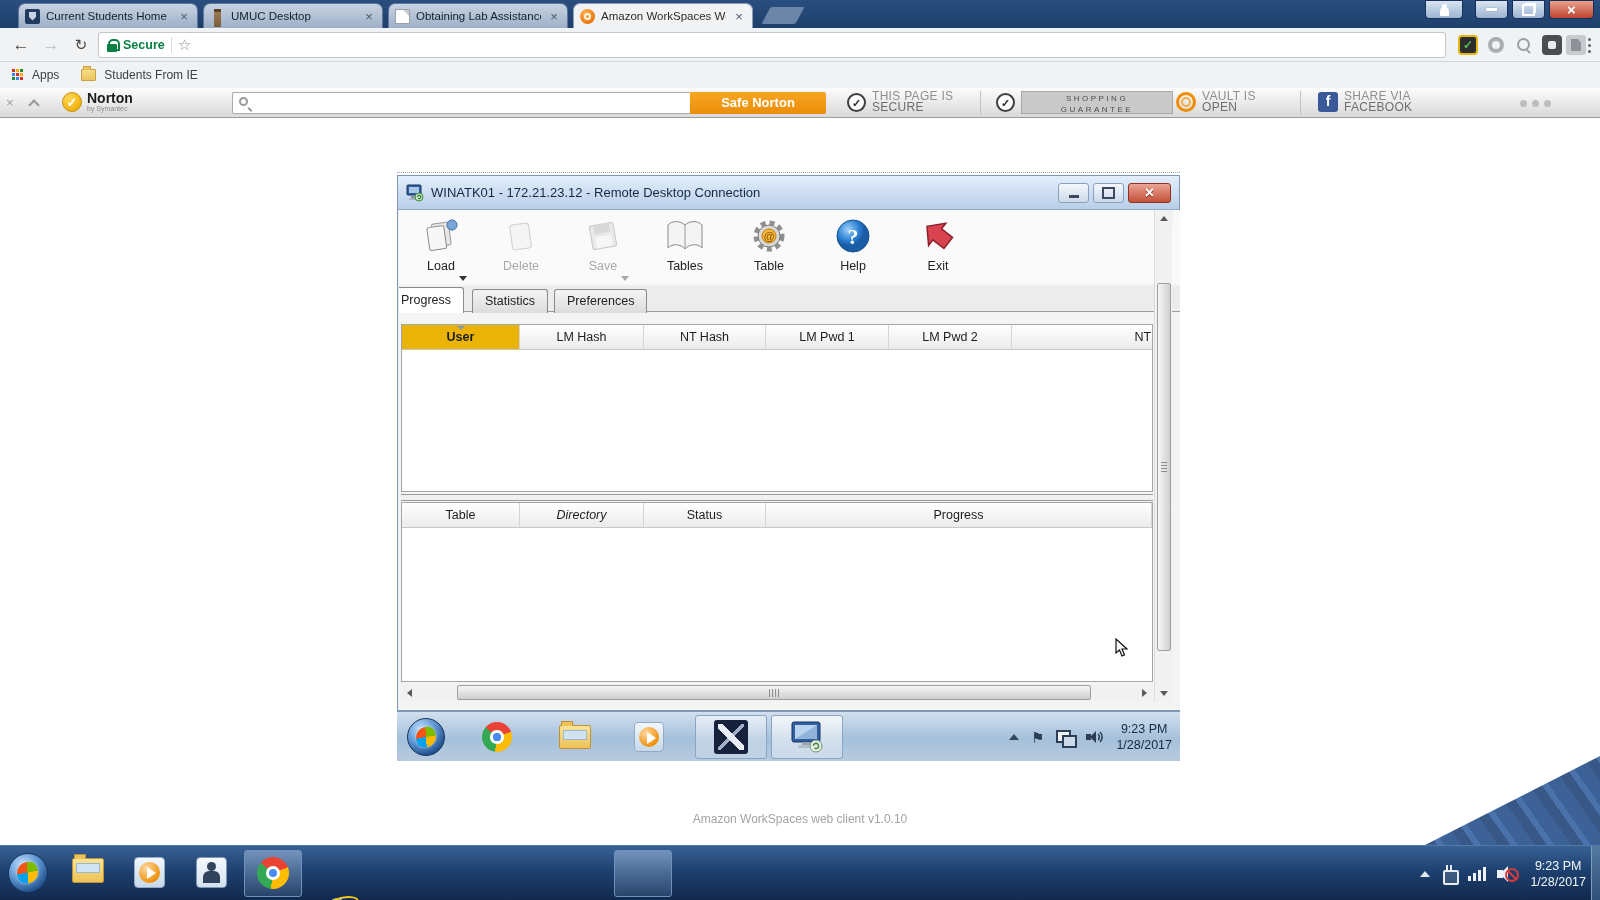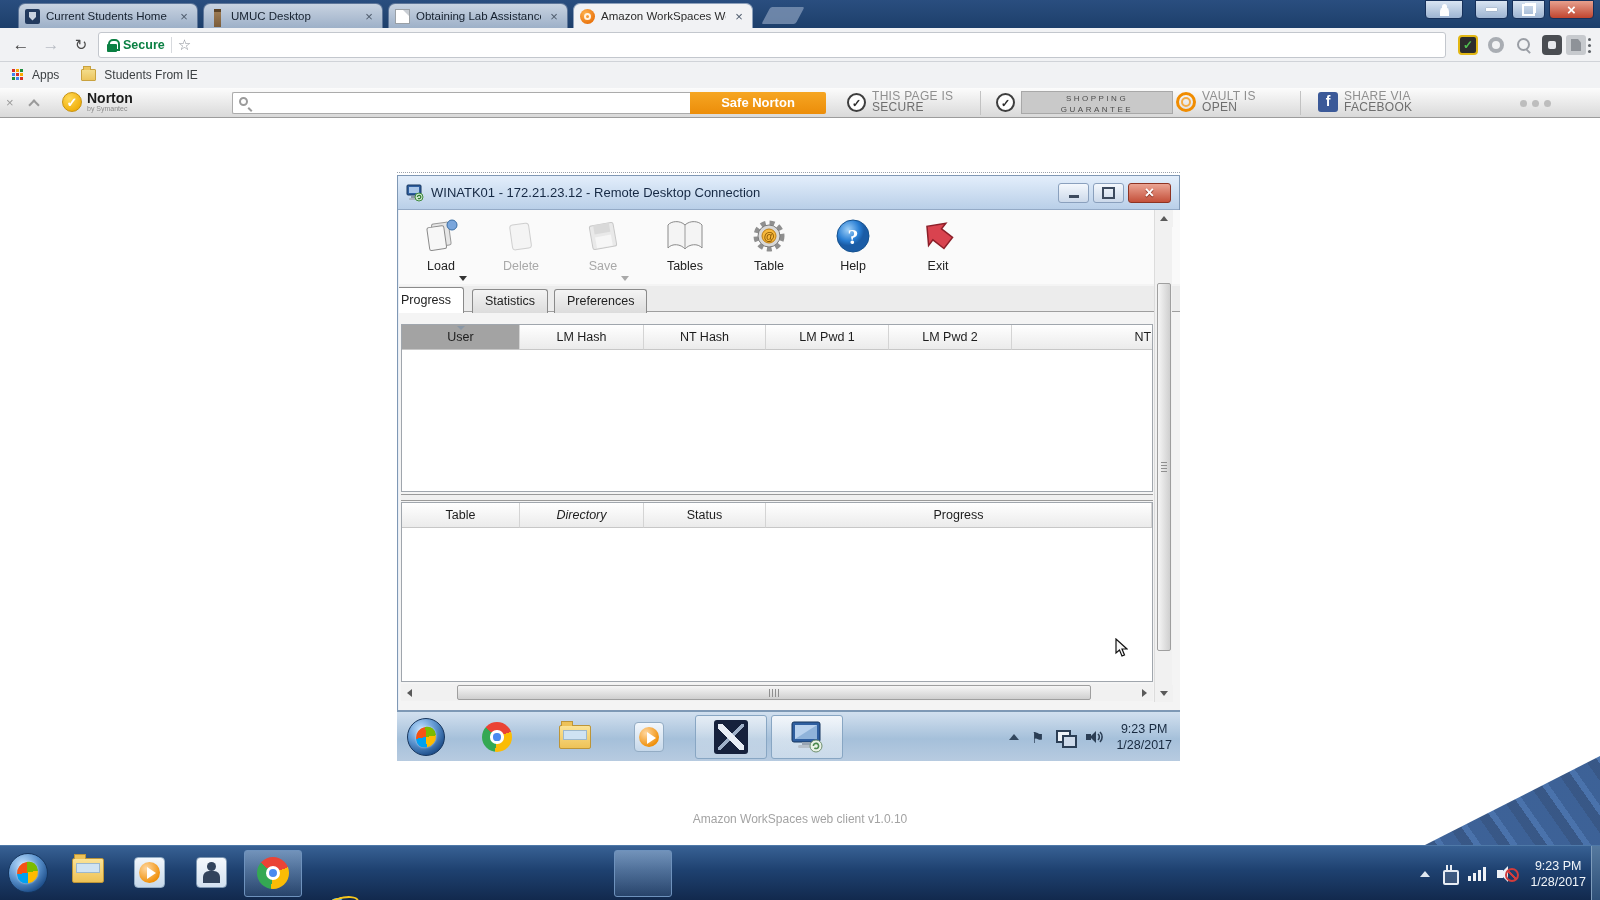--- a/index.html
+++ b/index.html
@@ -136,21 +136,21 @@
     background:linear-gradient(#f4f4f4,#dcdcdc); font-size:12.5px; color:#222; text-align:center; line-height:22px; padding:0 12px; }
   .oph-tab.active { background:#fff; top:1px; height:26px; line-height:24px; z-index:2; }
   .otab1{ left:-11px; } .otab2{ left:73px; } .otab3{ left:155px; }
 
   
   .hash-table { position:absolute; left:2px; top:114px; width:752px; height:168px; border:1px solid #a0a6ad; background:#fff; overflow:hidden; }
   .tables-table { position:absolute; left:2px; top:292px; width:752px; height:180px; border:1px solid #a0a6ad; background:#fff; overflow:hidden; }
   .thead { position:absolute; left:0; top:0; height:25px; width:900px; display:flex; }
   .th { height:25px; background:linear-gradient(#ffffff,#ebebeb); border-right:1px solid #d4d4d4; border-bottom:1px solid #c7c7c7;
     font-size:12.5px; color:#1d1d1d; text-align:center; line-height:24px; position:relative; flex:0 0 auto; }
-  .th.sel { background:#a3a3a3; }
+  .th.sel { background:#eab308;font-weight:bold; }
   .th.sel::before{ content:""; position:absolute; left:50%; top:1px; margin-left:-4px; width:0; height:0; border-left:4px solid transparent; border-right:4px solid transparent; border-top:4px solid #8a97a5; }
   .hc1{width:118px;} .hc2{width:124px;} .hc3{width:122px;} .hc4{width:123px;} .hc5{width:123px;} .hc6{width:290px;}
   .tc1{width:118px;} .tc2{width:124px;font-style:italic;} .tc3{width:122px;} .tc4{width:386px;}
   .splitter { position:absolute; left:2px; top:284px; width:752px; height:7px; background:#f0f0f0; border-top:1px solid #9a9a9a; border-bottom:1px solid #9a9a9a; }
 
   
   .vscroll { position:absolute; left:755px; top:0; width:18px; height:492px; background:#f1f1f1; border-left:1px solid #dcdcdc; }
   .sb-arrow { position:absolute; width:18px; height:17px; background:#f1f1f1; display:flex; align-items:center; justify-content:center; }
   .sb-arrow::after{ content:""; width:0; height:0; }
   .va-up{ top:0; } .va-up::after{ border-left:4px solid transparent; border-right:4px solid transparent; border-bottom:5px solid #5a5a5a; }

